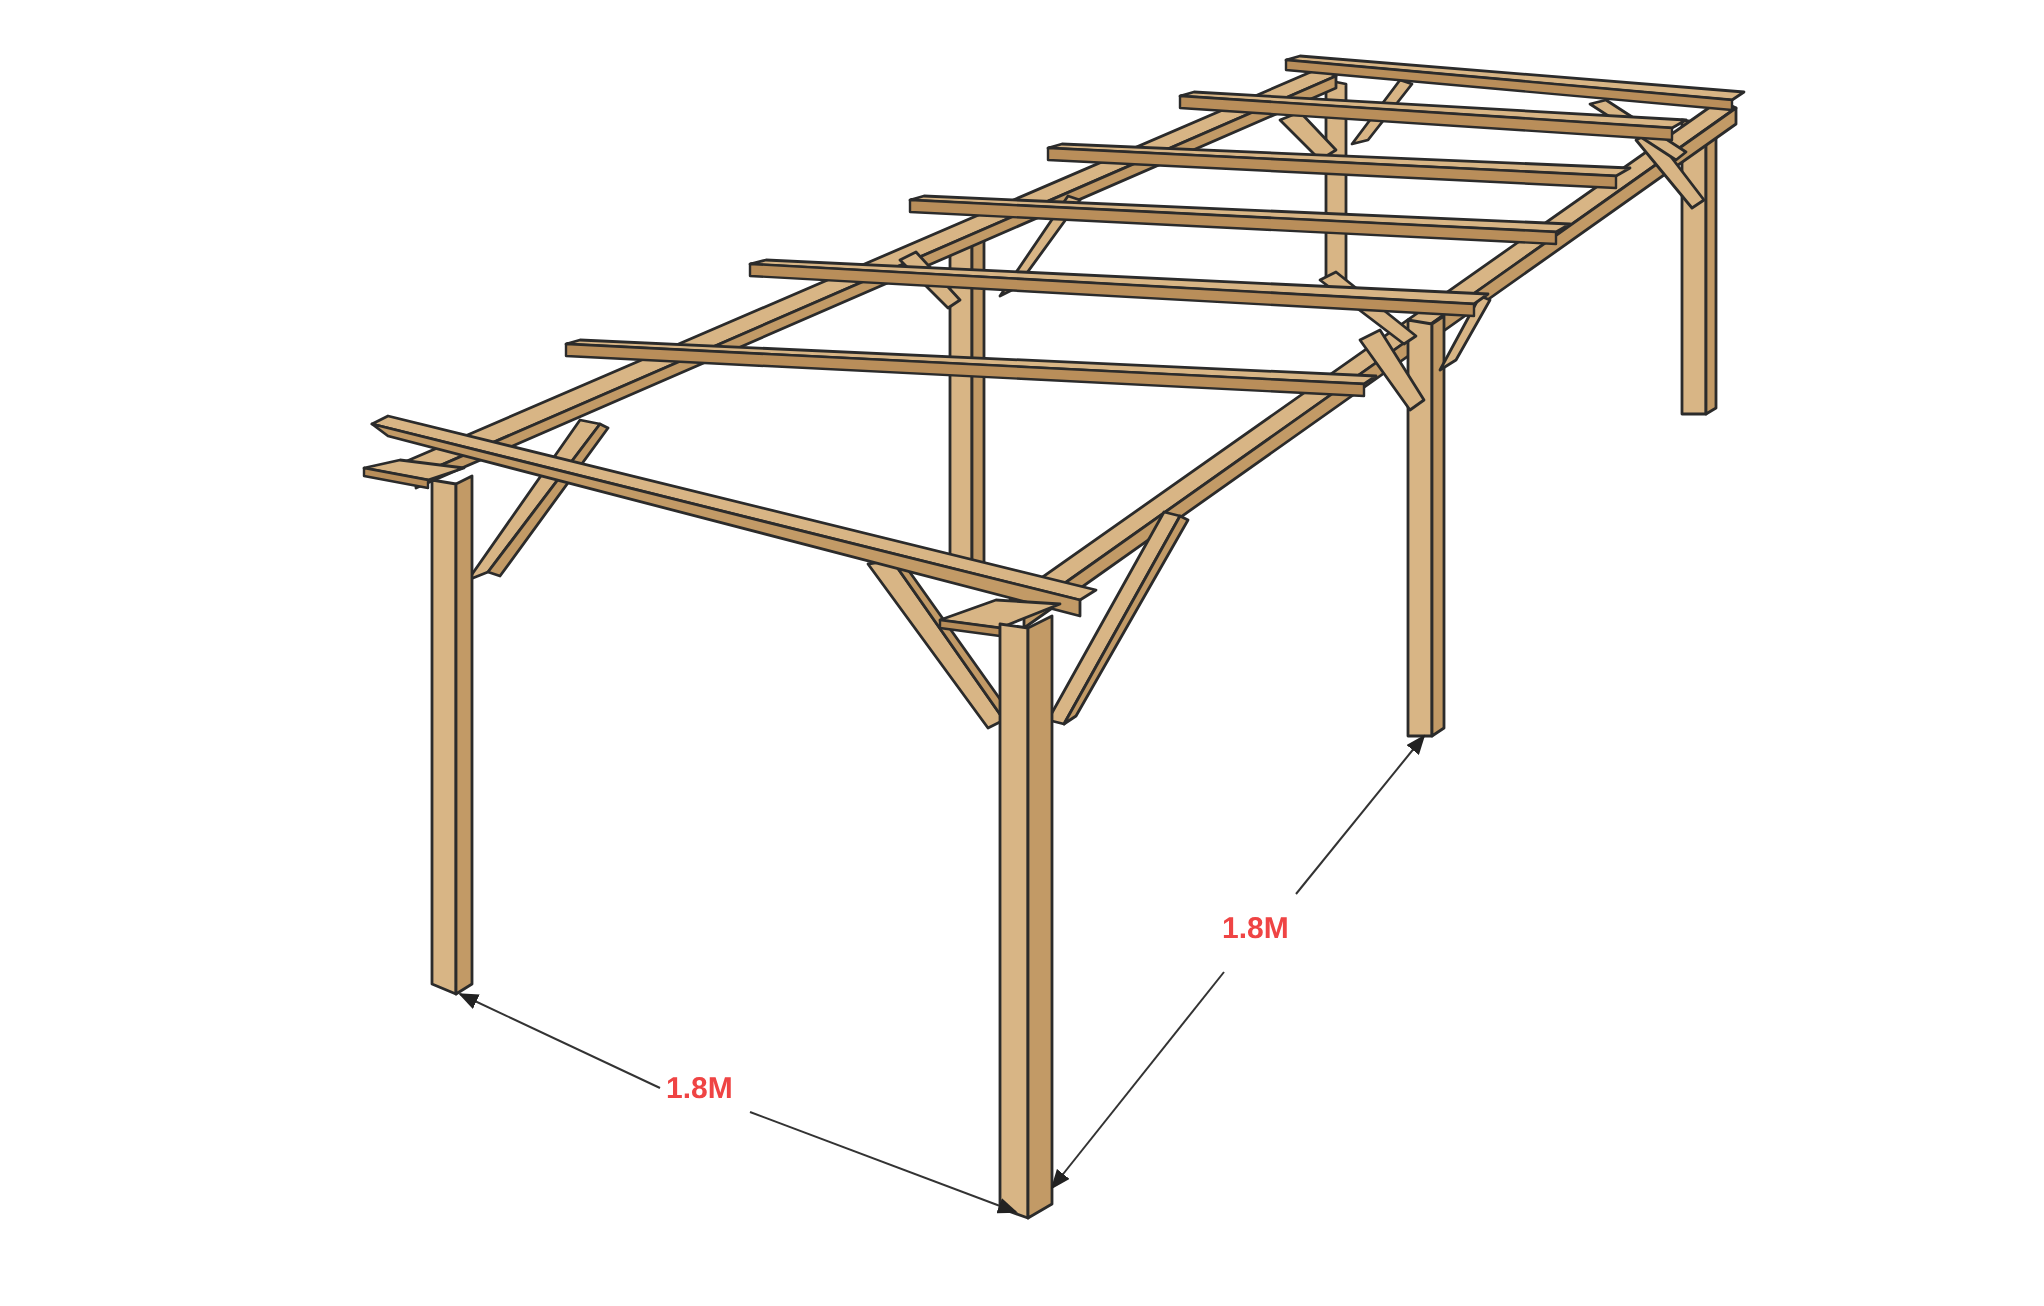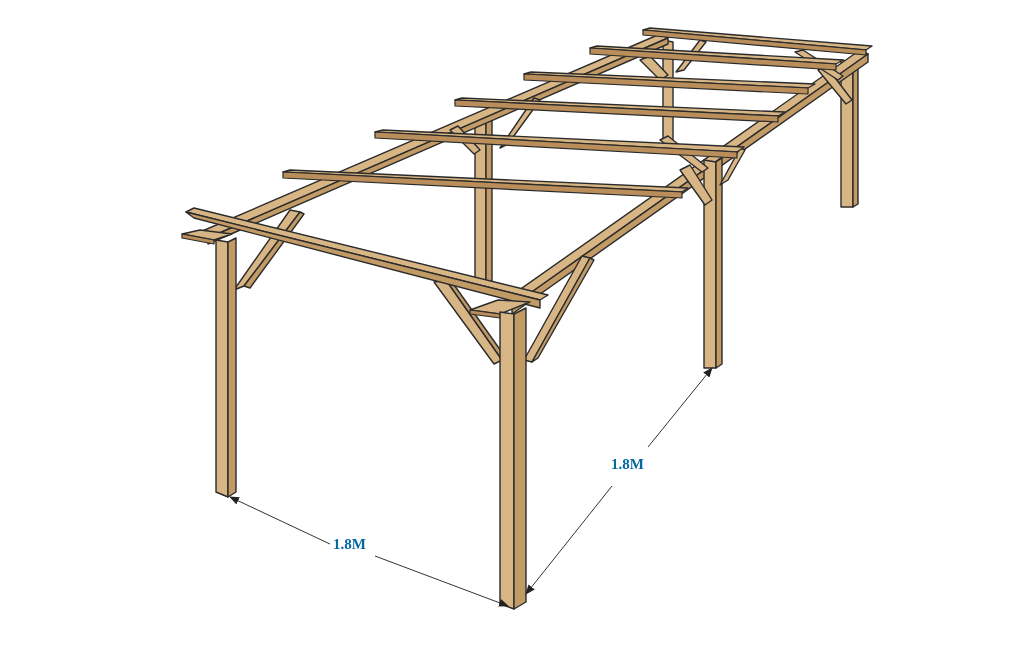--- a/index.html
+++ b/index.html
@@ -1,18 +1,18 @@
 <!DOCTYPE html>
 <html><head>
   <meta charset="utf-8">
   <style>
     html, body { margin: 0; padding: 0; background: #ffffff; }
     body { width: 1022px; height: 653px; overflow: hidden; position: relative; font-family: "Liberation Sans", sans-serif; }
     #stage { position: absolute; left: 0; top: 0; width: 1022px; height: 653px; }
-    .dim-label { position: absolute; font-family: Liberation Serif, serif; font-weight: bold; font-size: 15px; color: #0369a1; text-align: center; }
+    .dim-label { position: absolute; font-family: Liberation Sans, sans-serif; font-weight: bold; font-size: 15px; color: #ef4444; text-align: center; }
     #dim-front { left: 333px; top: 536px; }
     #dim-side { left: 611px; top: 456px; }
   </style>
 </head>
 <body>
 
 <div id="stage">
 <svg width="1022" height="653" viewBox="0 0 1022 653" xmlns="http://www.w3.org/2000/svg">
   <defs>
     <style>

